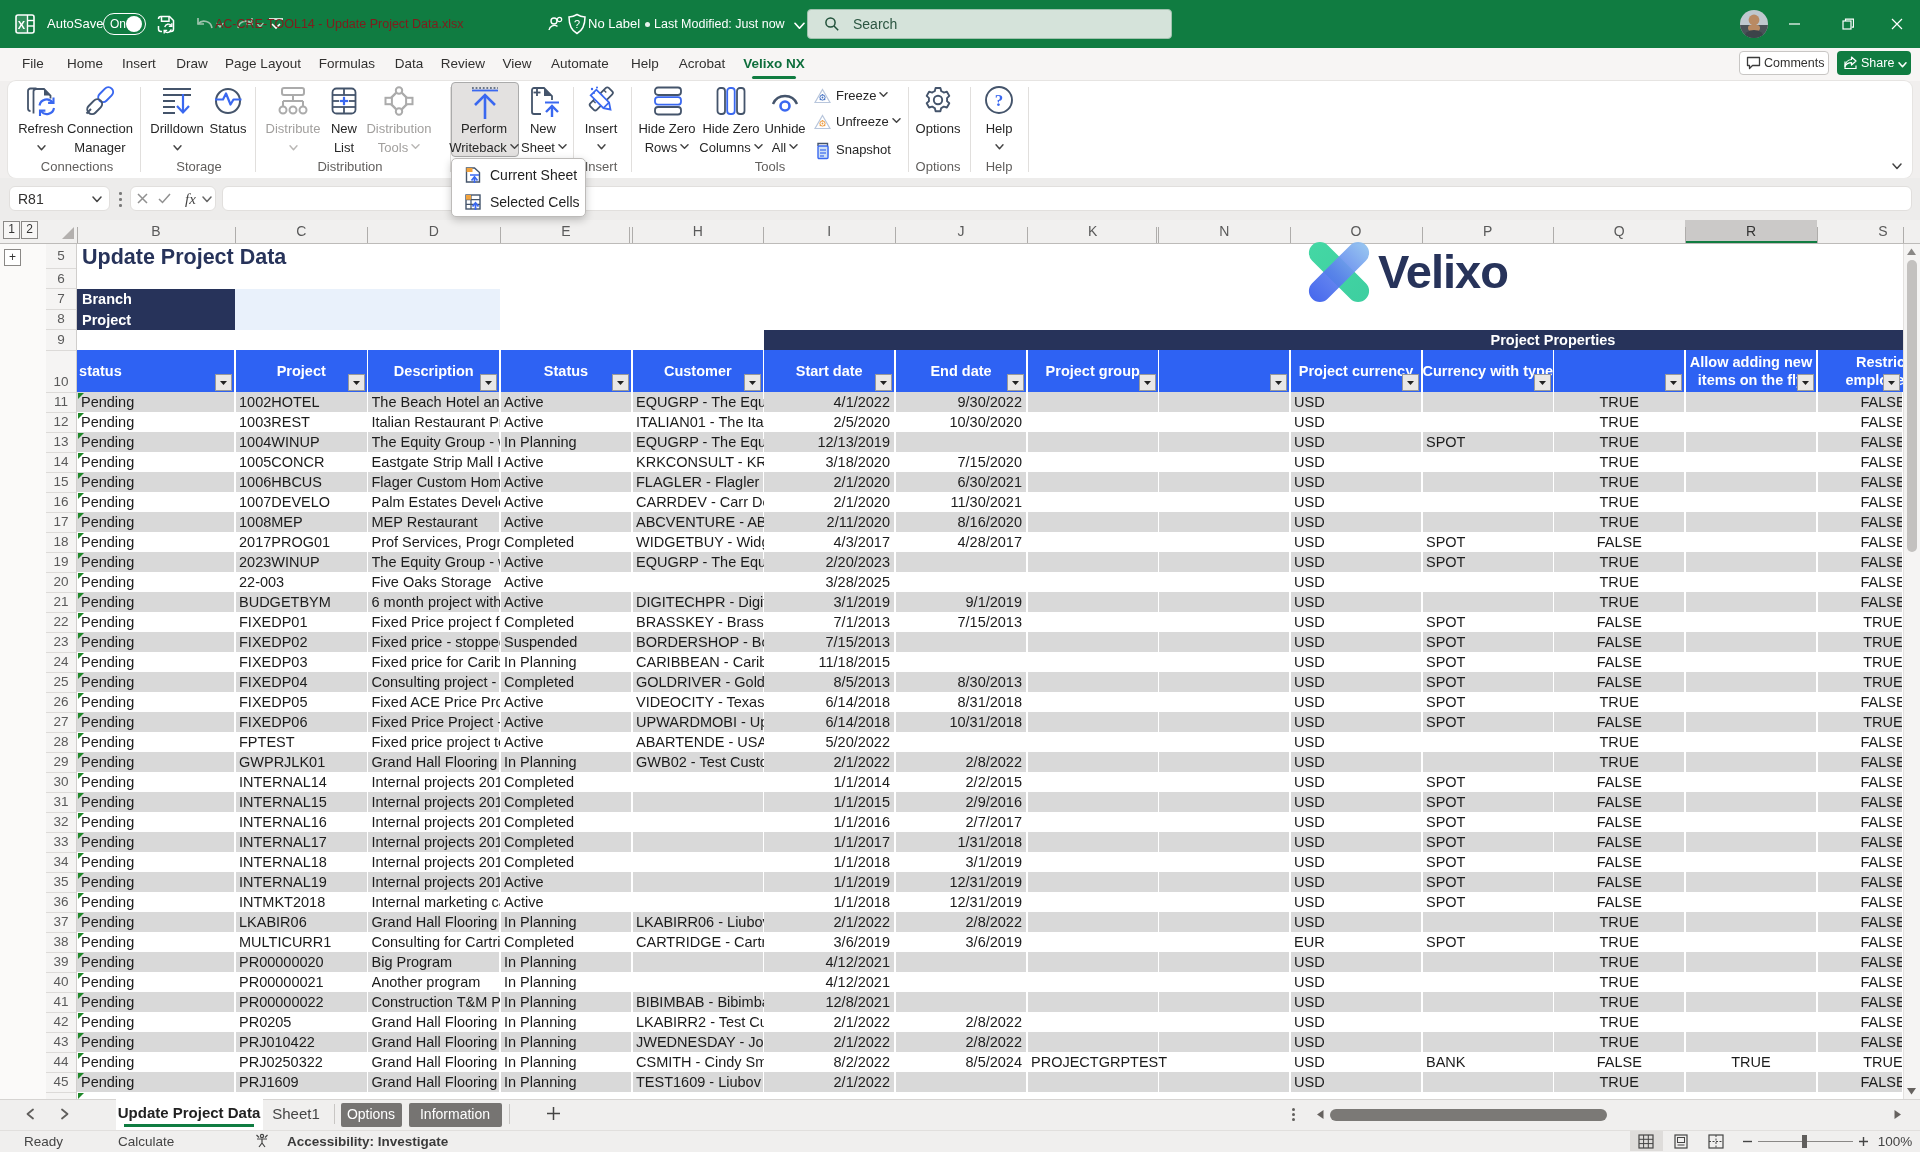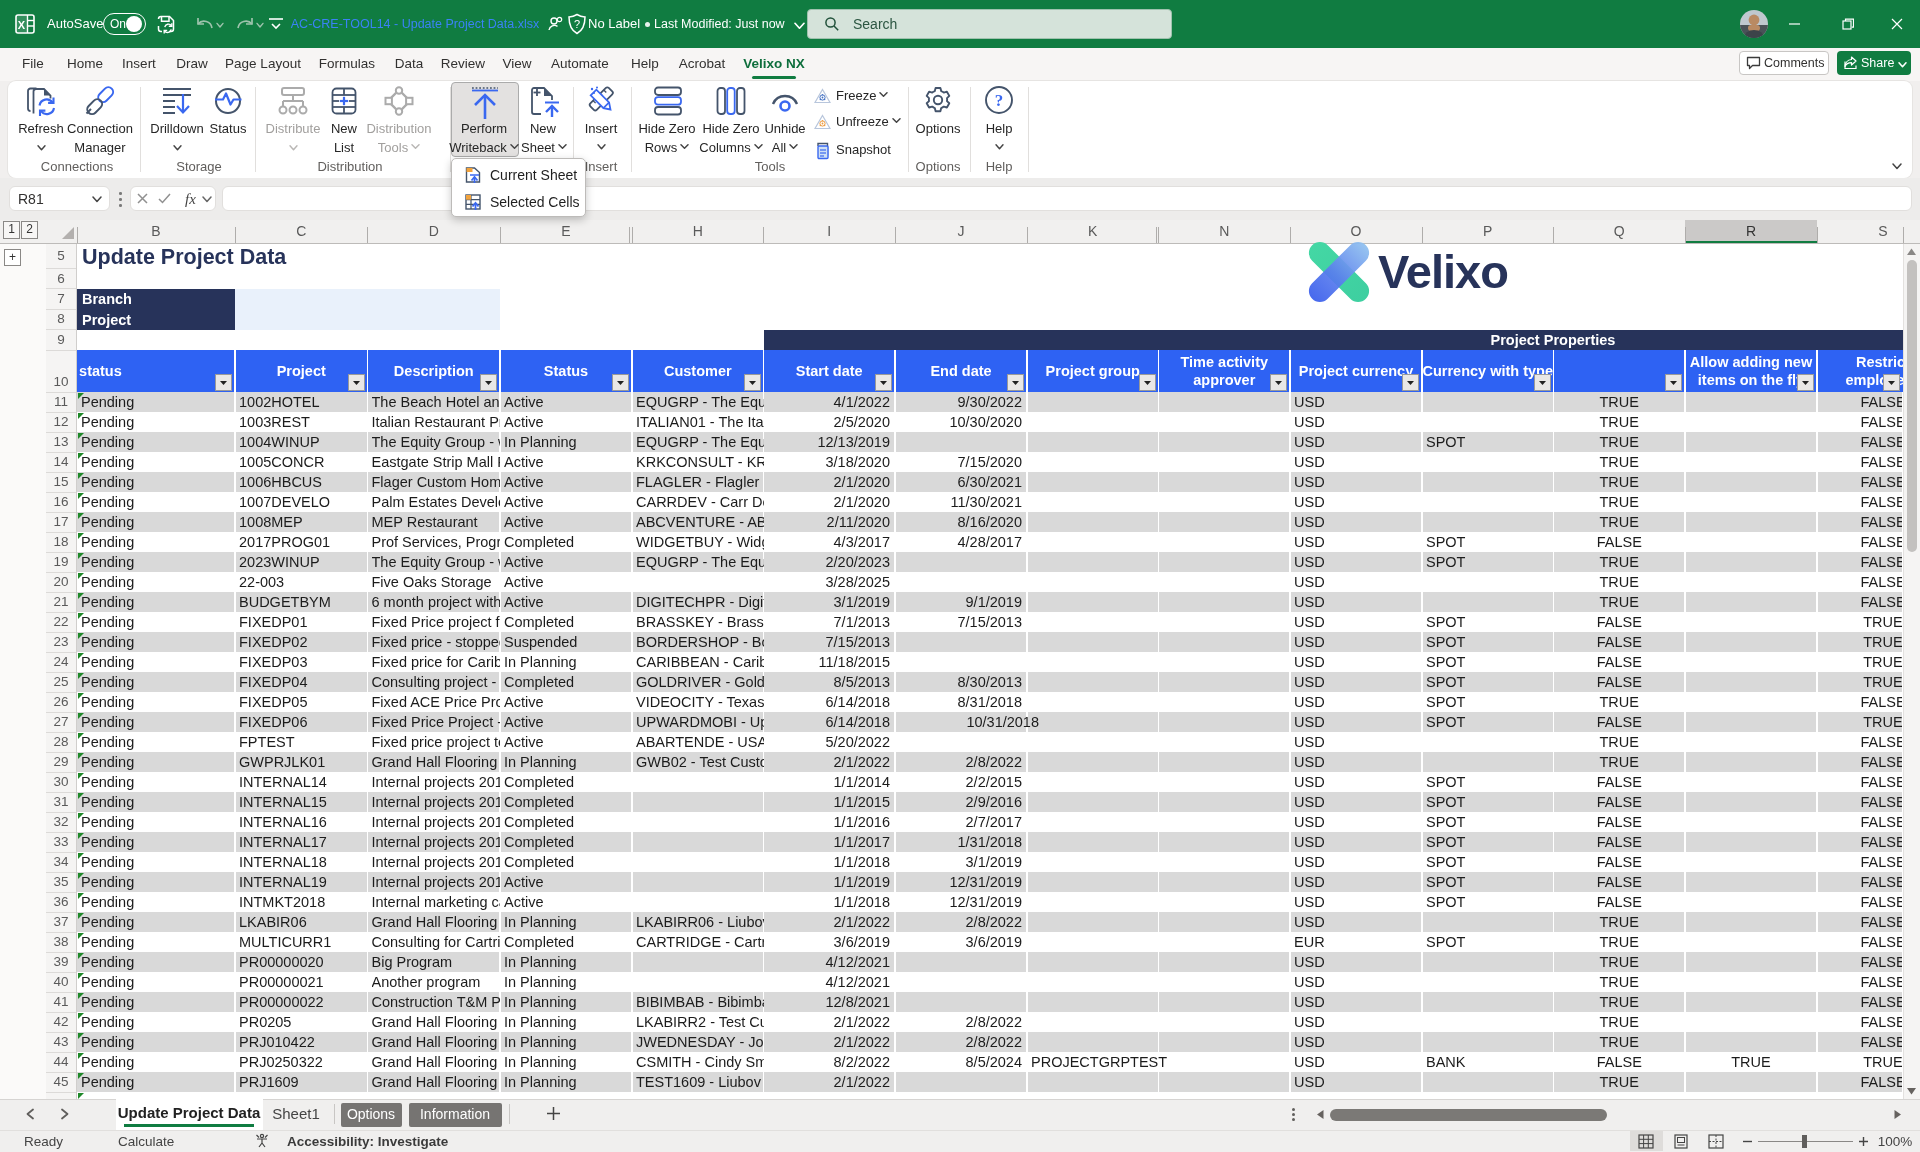--- a/index.html
+++ b/index.html
@@ -34,21 +34,21 @@
 <path d="M18 4 v6 h-6" fill="none" stroke="#9DC3AC" stroke-width="1.7"></path>
 <path d="M18 10 a8 8 0 0 0 -14 4" fill="none" stroke="#9DC3AC" stroke-width="1.7"></path>
 </svg>
     <svg style="position:absolute;left:256.0px;top:21.0px" width="8" height="8" viewBox="0 0 8 8">
       <path d="M1 2.4 L4.0 6.0 L7 2.4" fill="none" stroke="#9DC3AC" stroke-width="1.4" stroke-linecap="round" stroke-linejoin="round"></path>
     </svg>
     <svg class="ab" style="left:268px;top:17px" width="16" height="14" viewBox="0 0 16 14">
 <line x1="1" y1="2" x2="15" y2="2" stroke="#fff" stroke-width="1.6"></line>
 <path d="M4 7 L8 11 L12 7" fill="none" stroke="#fff" stroke-width="1.6"></path>
 </svg>
-    <div style="position:absolute;top:14px;height:20px;line-height:20px;font-size:12.5px;color:#3b82f6;white-space:nowrap;left:215px;width:400px;text-align:center;">AC-CRE-TOOL14 - Update Project Data.xlsx</div>
+    <div style="position:absolute;top:14px;height:20px;line-height:20px;font-size:12.5px;color:#7f1d1d;white-space:nowrap;left:215px;width:400px;text-align:left;">AC-CRE-TOOL14 - Update Project Data.xlsx</div>
     <svg class="ab" style="left:546px;top:15px" width="18" height="18" viewBox="0 0 18 18">
 <circle cx="8" cy="6" r="3" fill="none" stroke="#fff" stroke-width="1.4"></circle>
 <path d="M3 15 a5.5 5.5 0 0 1 8.5-3.6" fill="none" stroke="#fff" stroke-width="1.4"></path>
 <circle cx="13.5" cy="4.5" r="2.2" fill="none" stroke="#fff" stroke-width="1.2"></circle>
 </svg>
     <svg class="ab" style="left:567px;top:13px" width="20" height="22" viewBox="0 0 20 22">
 <path d="M10 1.5 C12.5 3 15.5 3.8 18 4 C18 11 15.5 17.5 10 20.5 C4.5 17.5 2 11 2 4 C4.5 3.8 7.5 3 10 1.5 Z" fill="none" stroke="#fff" stroke-width="1.5"></path>
 <text x="10" y="14.5" font-size="11" fill="#fff" text-anchor="middle" font-family="Liberation Sans">?</text>
 </svg>
     <div style="position:absolute;top:14px;height:20px;line-height:20px;font-size:13px;color:#fff;white-space:nowrap;left:588px;">No Label</div>
@@ -509,21 +509,20 @@
     <div style="position:absolute;left:77px;top:350px;width:1826px;height:42px;background:#2E62F3;overflow:hidden;"></div>
     <div style="position:absolute;left:77px;top:350px;width:1826px;height:42px;overflow:hidden;">
       <div style="position:absolute;left:-71.0px;top:11px;width:300px;font-size:14.5px;font-weight:700;color:#fff;line-height:20px;white-space:nowrap;">Writeback status</div>
       <div style="position:absolute;left:74.25px;top:11px;width:300px;text-align:center;font-size:14.5px;font-weight:700;color:#fff;line-height:20px;white-space:nowrap;">Project</div>
       <div style="position:absolute;left:206.75px;top:11px;width:300px;text-align:center;font-size:14.5px;font-weight:700;color:#fff;line-height:20px;white-space:nowrap;">Description</div>
       <div style="position:absolute;left:339.0px;top:11px;width:300px;text-align:center;font-size:14.5px;font-weight:700;color:#fff;line-height:20px;white-space:nowrap;">Status</div>
       <div style="position:absolute;left:470.75px;top:11px;width:300px;text-align:center;font-size:14.5px;font-weight:700;color:#fff;line-height:20px;white-space:nowrap;">Customer</div>
       <div style="position:absolute;left:602.25px;top:11px;width:300px;text-align:center;font-size:14.5px;font-weight:700;color:#fff;line-height:20px;white-space:nowrap;">Start date</div>
       <div style="position:absolute;left:734.0px;top:11px;width:300px;text-align:center;font-size:14.5px;font-weight:700;color:#fff;line-height:20px;white-space:nowrap;">End date</div>
       <div style="position:absolute;left:865.75px;top:11px;width:300px;text-align:center;font-size:14.5px;font-weight:700;color:#fff;line-height:20px;white-space:nowrap;">Project group</div>
-      <div style="position:absolute;left:997.25px;top:3px;width:300px;text-align:center;font-size:14.5px;font-weight:700;color:#fff;line-height:18px;white-space:nowrap;">Time activity<br>approver</div>
       <div style="position:absolute;left:1129.0px;top:11px;width:300px;text-align:center;font-size:14.5px;font-weight:700;color:#fff;line-height:20px;white-space:nowrap;">Project currency</div>
       <div style="position:absolute;left:1260.75px;top:11px;width:300px;text-align:center;font-size:14.5px;font-weight:700;color:#fff;line-height:20px;white-space:nowrap;">Currency with type</div>
       <div style="position:absolute;left:1524.0px;top:3px;width:300px;text-align:center;font-size:14.5px;font-weight:700;color:#fff;line-height:18px;white-space:nowrap;">Allow adding new<br>items on the fly</div>
       <div style="position:absolute;left:1656.0px;top:3px;width:300px;text-align:center;font-size:14.5px;font-weight:700;color:#fff;line-height:18px;white-space:nowrap;">Restrict<br>employees</div>
       <div style="position:absolute;left:157.25px;top:0;width:1.5px;height:42px;background:#fff;"></div>
       <div style="position:absolute;left:289.75px;top:0;width:1.5px;height:42px;background:#fff;"></div>
       <div style="position:absolute;left:422.25px;top:0;width:1.5px;height:42px;background:#fff;"></div>
       <div style="position:absolute;left:554.25px;top:0;width:1.5px;height:42px;background:#fff;"></div>
       <div style="position:absolute;left:685.75px;top:0;width:1.5px;height:42px;background:#fff;"></div>
       <div style="position:absolute;left:817.25px;top:0;width:1.5px;height:42px;background:#fff;"></div>
@@ -941,21 +940,21 @@
       <div style="position:absolute;left:1345.75px;top:0;width:130.00px;height:20px;background:#D9D9D9;"></div>
       <div style="position:absolute;left:1477.25px;top:0;width:130.00px;height:20px;background:#D9D9D9;"></div>
       <div style="position:absolute;left:1608.75px;top:0;width:130.50px;height:20px;background:#D9D9D9;"></div>
       <div style="position:absolute;left:1740.75px;top:0;width:85.25px;height:20px;background:#D9D9D9;"></div>
       <div style="position:absolute;left:4.00px;top:0;width:154.00px;height:20px;font-size:14.5px;color:#1c1c1c;line-height:20px;white-space:nowrap;overflow:hidden;">Pending</div>
       <div style="position:absolute;left:162.00px;top:0;width:128.50px;height:20px;font-size:14.5px;color:#1c1c1c;line-height:20px;white-space:nowrap;overflow:hidden;">FIXEDP06</div>
       <div style="position:absolute;left:294.50px;top:0;width:128.50px;height:20px;font-size:14.5px;color:#1c1c1c;line-height:20px;white-space:nowrap;overflow:hidden;">Fixed Price Project - test</div>
       <div style="position:absolute;left:427.00px;top:0;width:128.00px;height:20px;font-size:14.5px;color:#1c1c1c;line-height:20px;white-space:nowrap;overflow:hidden;">Active</div>
       <div style="position:absolute;left:559.00px;top:0;width:127.50px;height:20px;font-size:14.5px;color:#1c1c1c;line-height:20px;white-space:nowrap;overflow:hidden;">UPWARDMOBI - Upward Mo</div>
       <div style="position:absolute;left:686.50px;top:0;width:126.50px;height:20px;font-size:14.5px;color:#1c1c1c;line-height:20px;white-space:nowrap;overflow:hidden;text-align:right;">6/14/2018</div>
-      <div style="position:absolute;left:818.00px;top:0;width:127.00px;height:20px;font-size:14.5px;color:#1c1c1c;line-height:20px;white-space:nowrap;overflow:hidden;text-align:right;padding-left:17px;">10/31/2018</div>
+      <div style="position:absolute;left:818.00px;top:0;width:127.00px;height:20px;font-size:14.5px;color:#1c1c1c;line-height:20px;white-space:nowrap;overflow:hidden;text-align:right;">10/31/2018</div>
       <div style="position:absolute;left:1217.00px;top:0;width:128.00px;height:20px;font-size:14.5px;color:#1c1c1c;line-height:20px;white-space:nowrap;overflow:hidden;">USD</div>
       <div style="position:absolute;left:1349.00px;top:0;width:127.50px;height:20px;font-size:14.5px;color:#1c1c1c;line-height:20px;white-space:nowrap;overflow:hidden;">SPOT</div>
       <div style="position:absolute;left:1476.50px;top:0;width:131.50px;height:20px;font-size:14.5px;color:#1c1c1c;line-height:20px;white-space:nowrap;overflow:hidden;text-align:center;">FALSE</div>
       <div style="position:absolute;left:1740.00px;top:0;width:132px;height:20px;font-size:14.5px;color:#1c1c1c;line-height:20px;white-space:nowrap;overflow:hidden;text-align:center;">TRUE</div>
       <div style="position:absolute;left:1px;top:0.5px;width:0;height:0;border-top:6px solid #1E8828;border-right:6px solid transparent;"></div>
     </div>
     <div style="position:absolute;left:77px;top:732px;width:1825px;height:20px;overflow:hidden;">
       <div style="position:absolute;left:4.00px;top:0;width:154.00px;height:20px;font-size:14.5px;color:#1c1c1c;line-height:20px;white-space:nowrap;overflow:hidden;">Pending</div>
       <div style="position:absolute;left:162.00px;top:0;width:128.50px;height:20px;font-size:14.5px;color:#1c1c1c;line-height:20px;white-space:nowrap;overflow:hidden;">FPTEST</div>
       <div style="position:absolute;left:294.50px;top:0;width:128.50px;height:20px;font-size:14.5px;color:#1c1c1c;line-height:20px;white-space:nowrap;overflow:hidden;">Fixed price project test</div>

